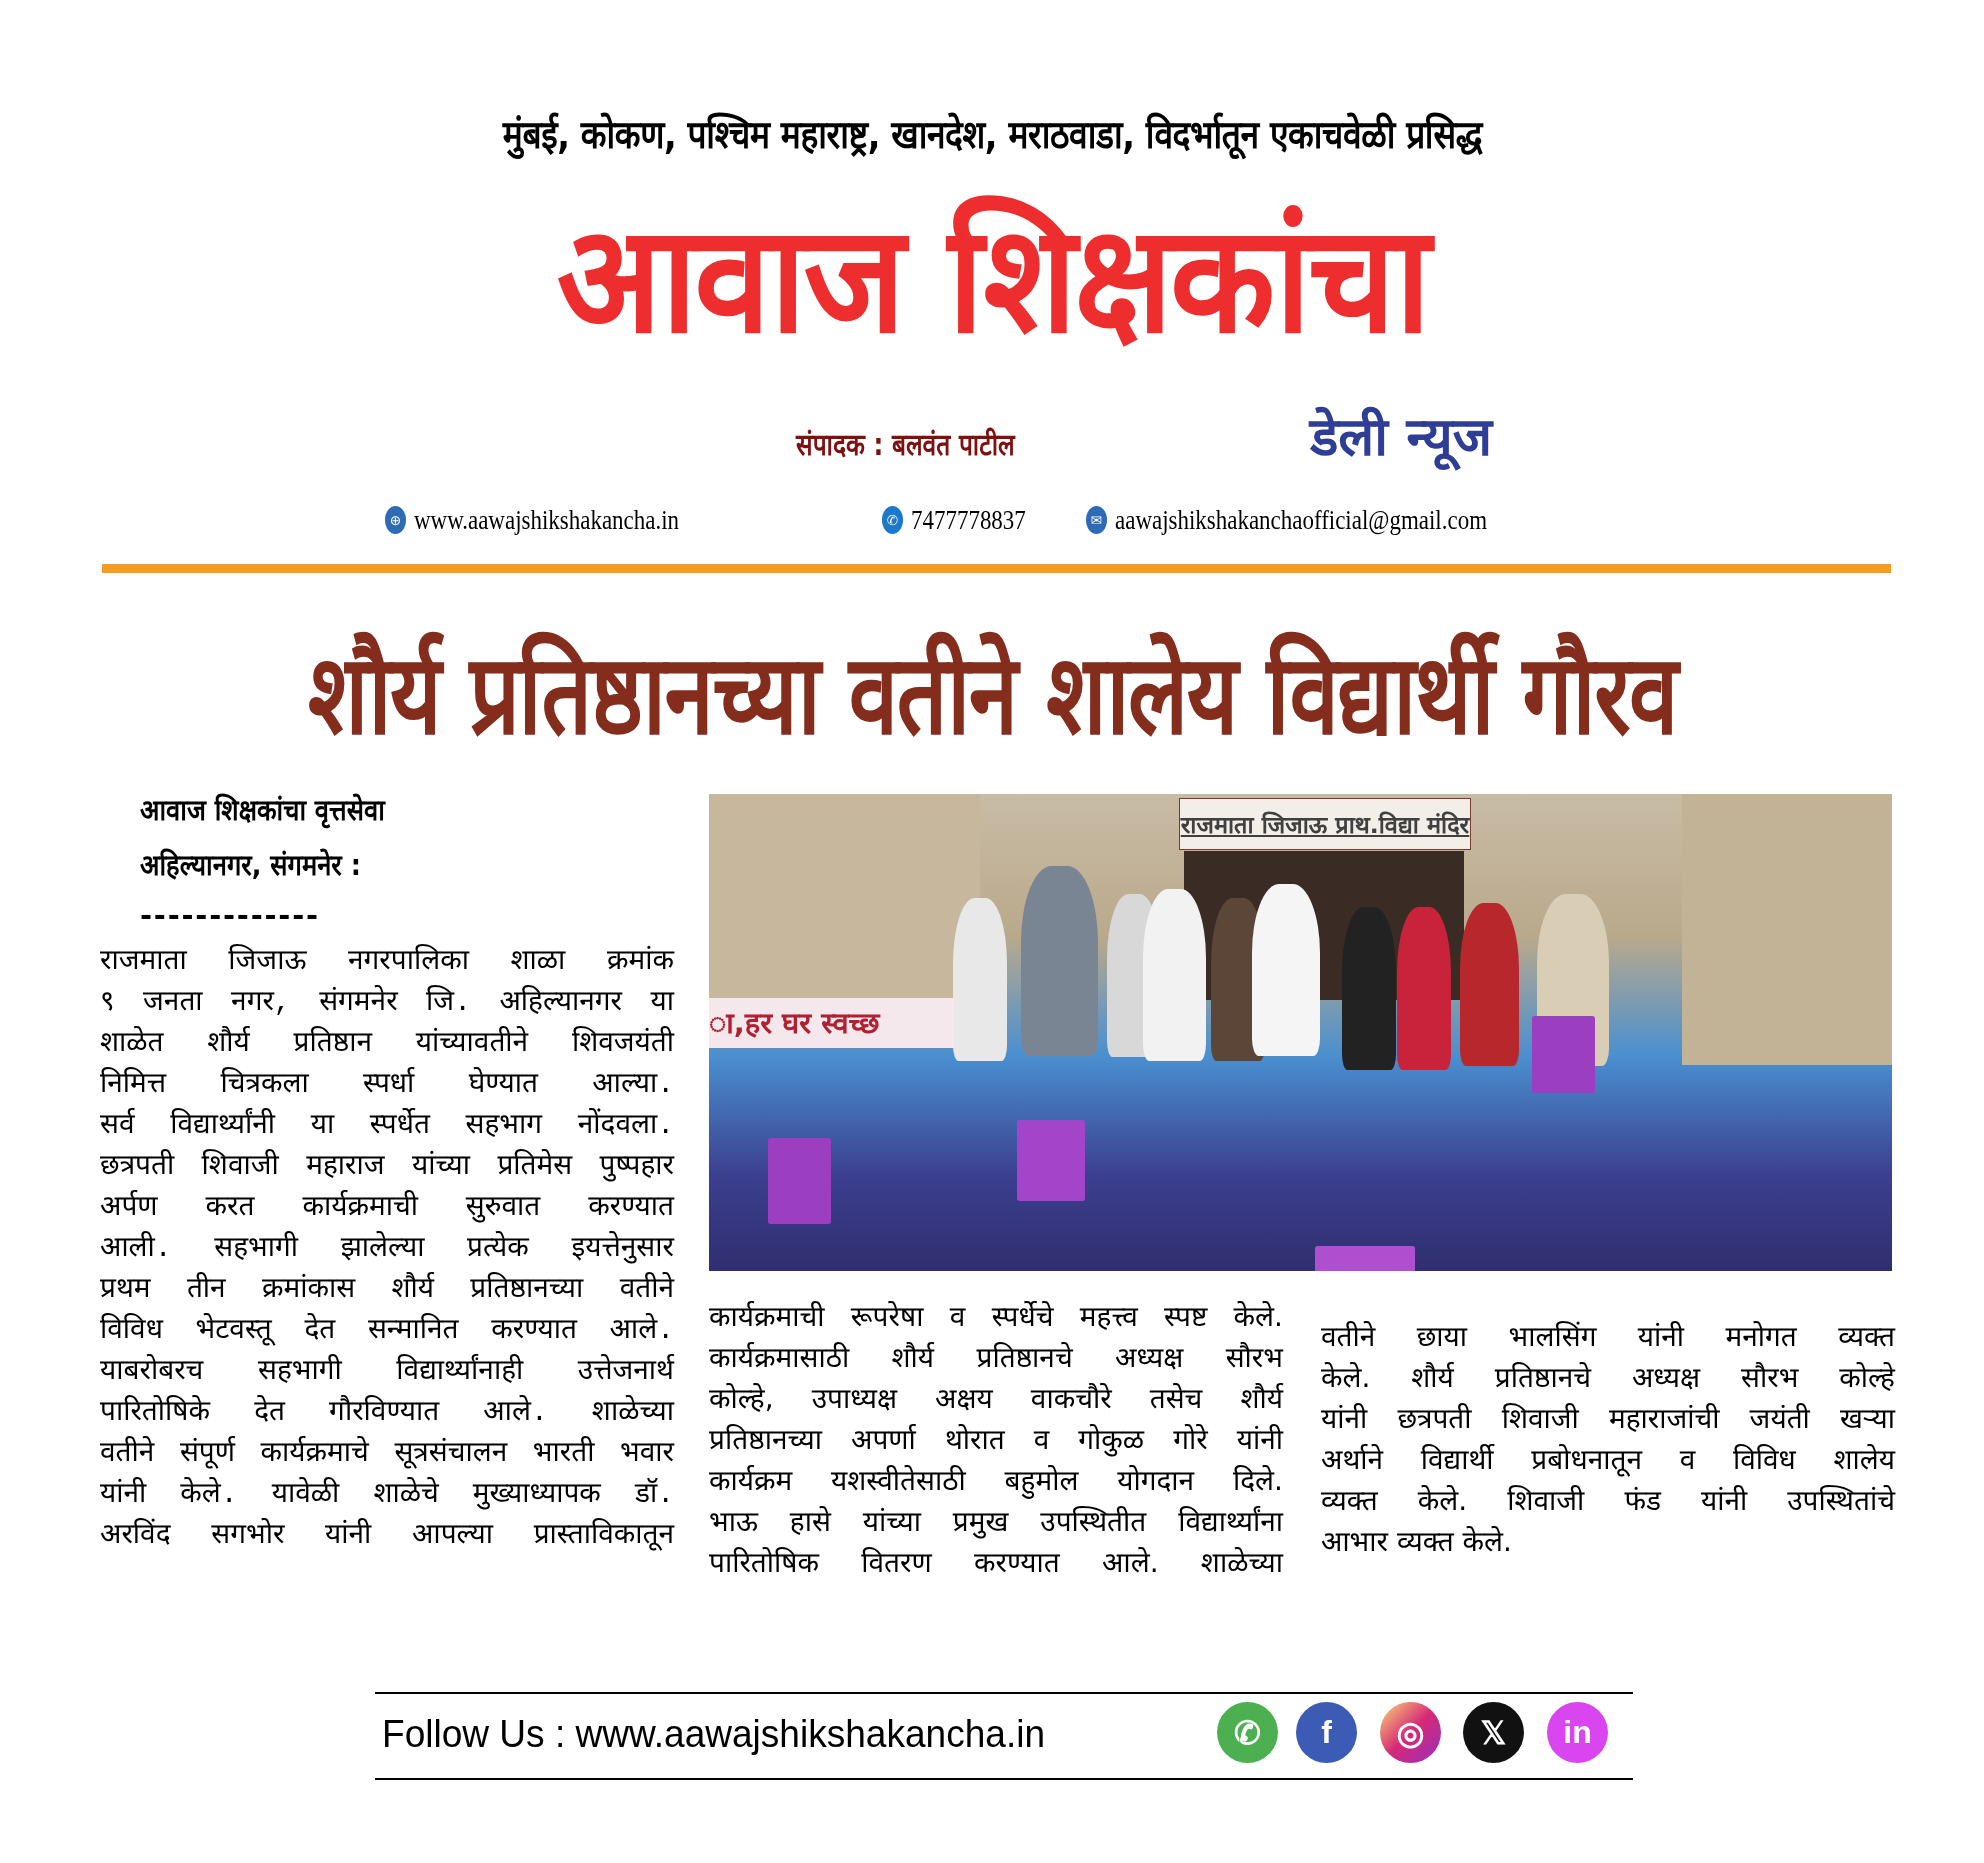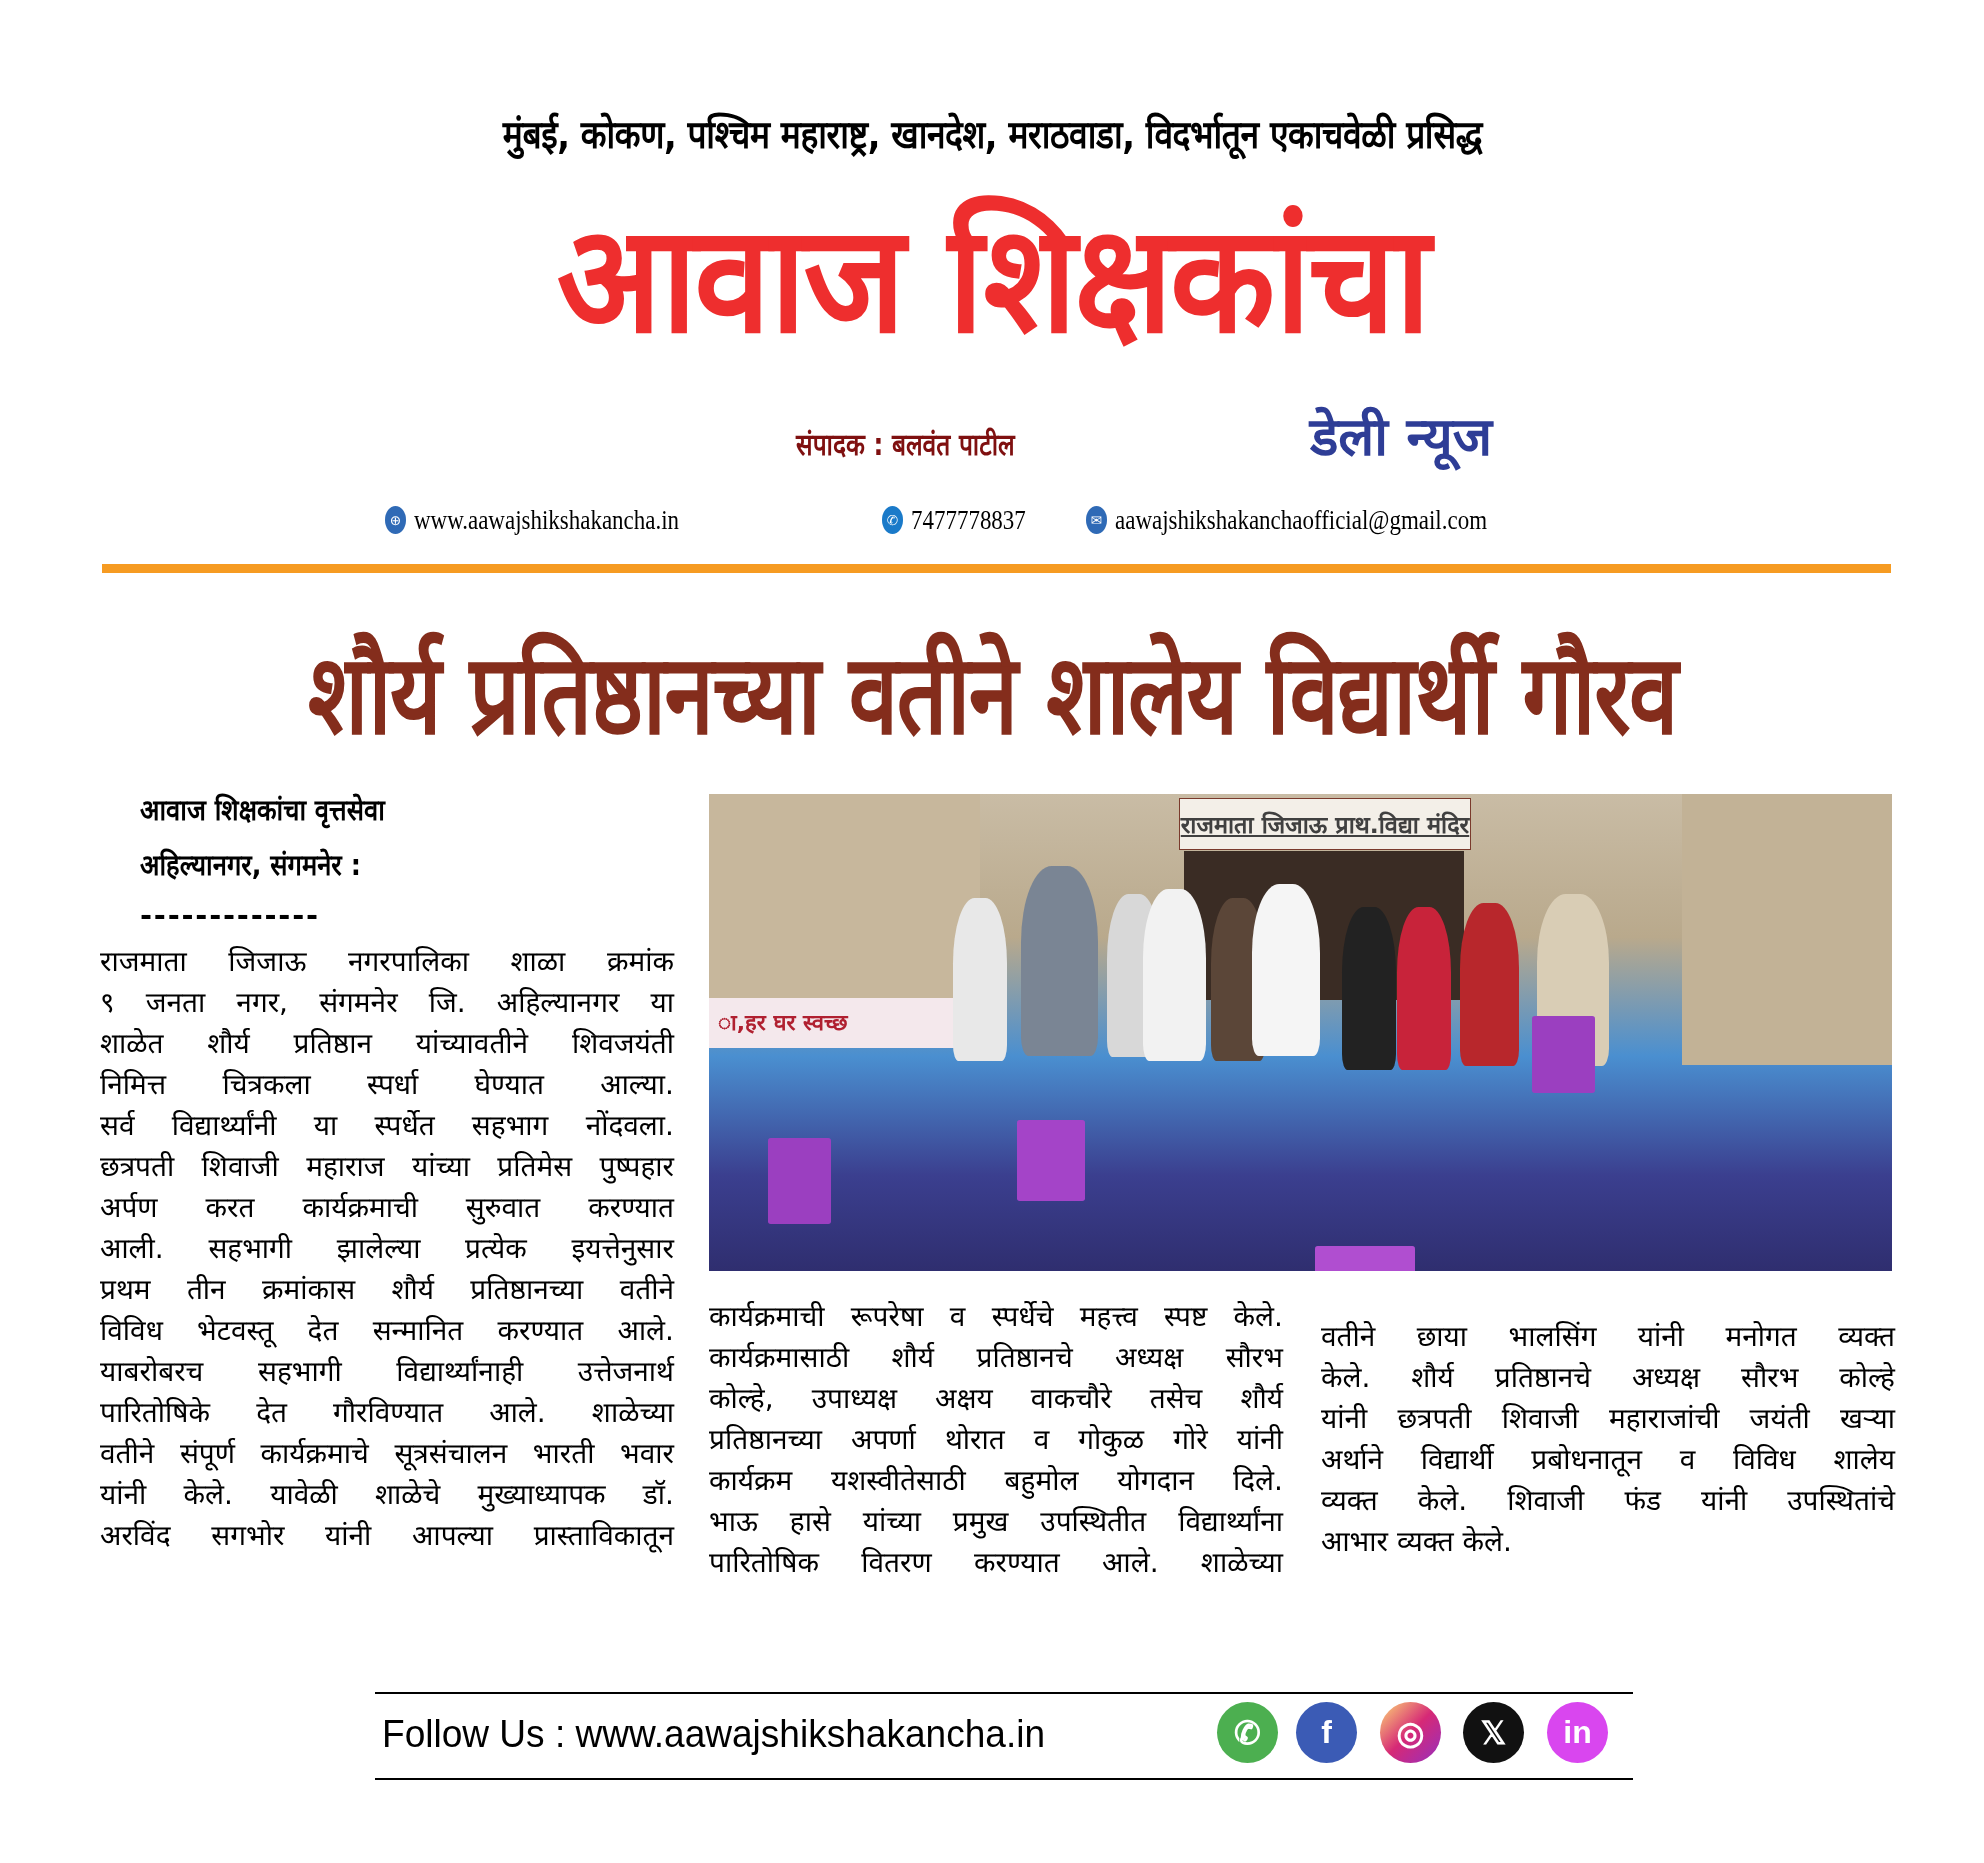--- a/index.html
+++ b/index.html
@@ -33,35 +33,35 @@
 
   
   .byline { left:140px; top:792px; font-weight:bold; font-size:29px; line-height:37px;
     white-space:nowrap; transform:scaleX(0.88); transform-origin:left; }
   .dashes { left:140px; top:898px; font-weight:bold; font-size:29px; letter-spacing:1.8px; }
 
   
   .col { font-size:28px; line-height:41px; text-align:justify; text-align-last:justify;
     white-space:nowrap; }
   .col .ln { display:block; height:41px; overflow:visible; }
-  .col1 { left:100px; top:941px; width:574px; }
+  .col1 { left:100px; top:941px; width:574px;font-family:Liberation Mono, monospace; }
   .col2 { left:709px; top:1296px; width:574px; }
   .col3 { left:1321px; top:1316px; width:574px; }
 
   
   .photo { left:709px; top:794px; width:1183px; height:477px; overflow:hidden;
     background:linear-gradient(180deg,#c9bca5 0%,#b9a98c 30%,#4a8fd0 55%,#3b3f8f 80%,#2f2e6f 100%); }
   .photo .sign { position:absolute; left:470px; top:3.6px; width:290px; height:50px;
     background:#f3efe8; border:1.4px solid #7a3a2c; display:flex; align-items:center; justify-content:center;
     color:#404040; font-weight:bold; font-size:23.5px; white-space:nowrap;text-decoration:underline; }
   .photo .door { position:absolute; left:475px; top:57px; width:280px; height:149px; background:#3a2c24; }
   .photo .wall-l { position:absolute; left:0; top:0; width:271px; height:235px; background:#c7b79c; }
   .photo .wall-r { position:absolute; left:973px; top:0; width:210px; height:271px; background:#c2b296; }
   .photo .banner { position:absolute; left:0; top:204px; width:253px; height:50px; background:#f4e8ec;
-    color:#b02030; font-size:22px; font-weight:bold; padding-left:9px; line-height:50px; white-space:nowrap; overflow:hidden; }
+    color:#b02030; font-size:29px; font-weight:bold; line-height:50px; white-space:nowrap; overflow:hidden; }
   .kid { position:absolute; border-radius:40% 40% 10% 10%; }
 
   
   .rule-black { left:375px; width:1258px; height:2.3px; background:#000; }
   .follow { left:382px; top:1712px; font-family:"Liberation Sans", sans-serif; font-size:39px;
     white-space:nowrap; transform:scaleX(0.95); transform-origin:left; }
   .social { top:1702px; width:61px; height:61px; border-radius:50%; display:flex;
     align-items:center; justify-content:center; color:#fff; font-weight:bold; font-size:32px;
     font-family:"Liberation Sans", sans-serif; }
 </style>

